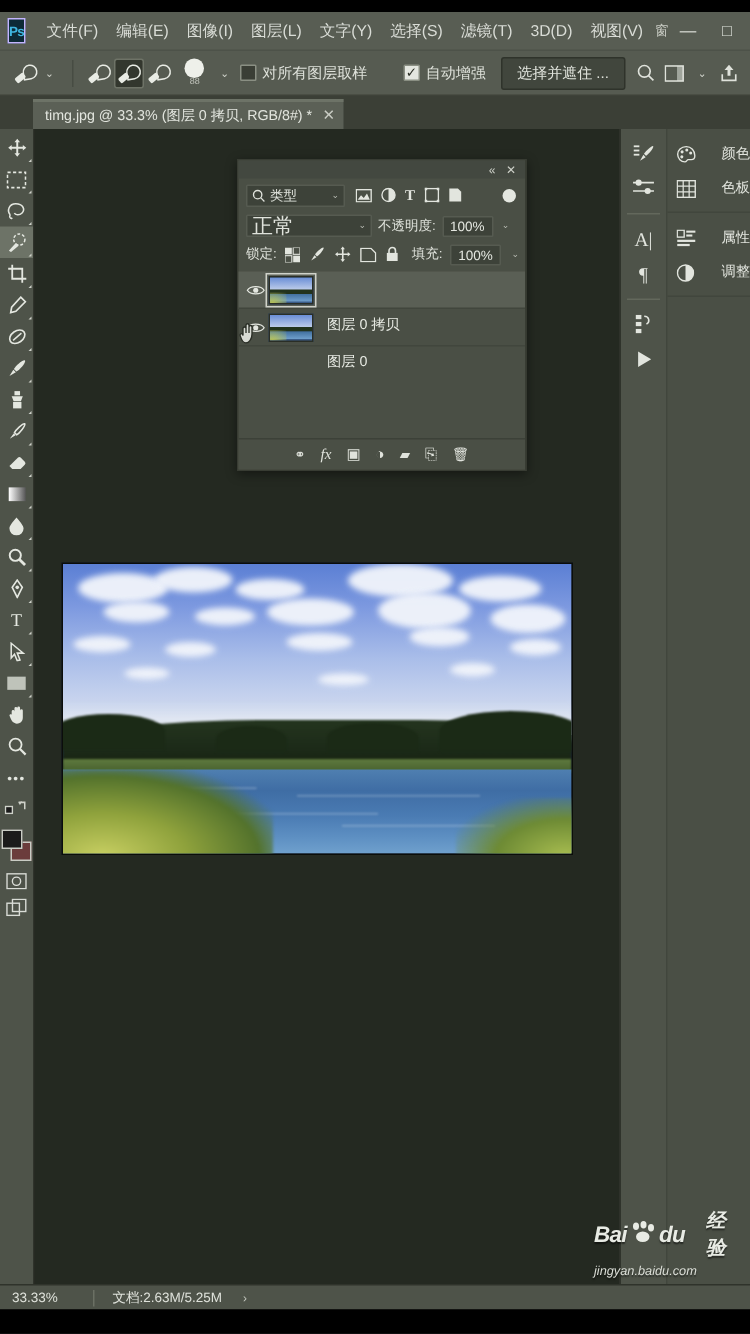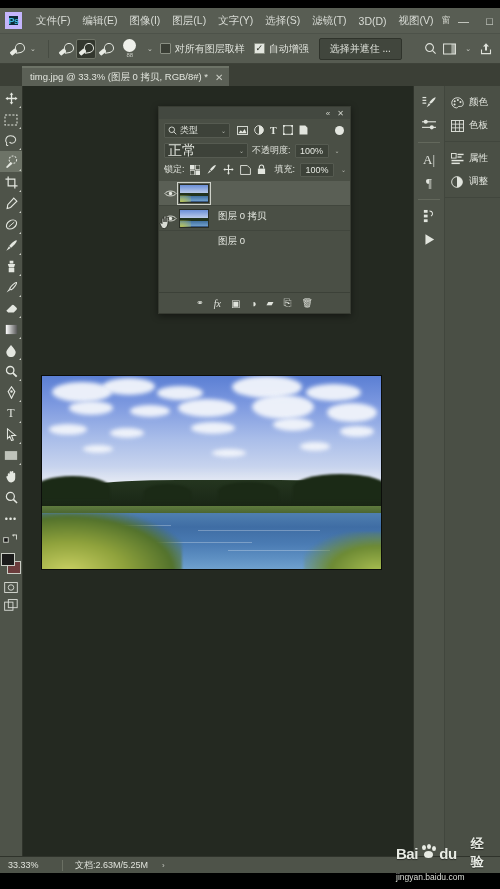--- a/index.html
+++ b/index.html
@@ -18,21 +18,21 @@
   
   .menubar {
     position: absolute; left: 0; top: 8px;
     width: 500px; height: 26px;
     background: #585d53;
     display: flex; align-items: center;
     border-bottom: 1px solid #4d5249;
   }
   .ps-logo {
     width: 17px; height: 17px; margin-left: 5px; margin-right: 8px;
-    background: #0d2a36; border: 4px solid #c4b5fd;
+    background: #0d2a36; border: 1px solid #c4b5fd;
     color: #3fb6e0; font-size: 9px; font-weight: bold;
     display: flex; align-items: center; justify-content: center;
     letter-spacing: -0.5px;
   }
   .menu-item {
     color: #d9dcd6; font-size: 10.5px;
     padding: 3px 6px; white-space: nowrap; cursor: default;
   }
   .win-extra { color: #c9ccc4; font-size: 9px; margin-left: 2px; }
   .win-btns { margin-left: auto; display: flex; align-items: center; }
@@ -344,21 +344,21 @@
     padding-top: 5px;
   }
   .rail-item {
     width: 28px; height: 23px; display: flex; align-items: center;
     justify-content: center; color: #e2e5de; font-size: 12px;
   }
   .rail-sep { width: 22px; height: 1px; background: #63685c; margin: 5px 0; }
   .panel-col { flex: 1; display: flex; flex-direction: column; padding-top: 5px; }
   .dockgroup { border-bottom: 1px solid #41463d; padding-bottom: 4px; margin-bottom: 5px; }
   .dock-item {
-    height: 23px; display: flex; align-items: center; gap: 5px;
+    height: 23px; display: flex; align-items: center; gap: 17px;
     padding-left: 5px; color: #e2e5de; font-size: 9.5px;
   }
   .dock-ico { width: 14px; display: flex; align-items: center; justify-content: center; font-size: 11px; }
 
   
   .statusbar {
     position: absolute; left: 0; top: 856px; width: 500px; height: 17px;
     background: #4e5349; border-top: 1px solid #2f332b;
     display: flex; align-items: center; color: #dfe2db; font-size: 9px;
   }
@@ -369,22 +369,22 @@
   .bottomfill {
     position: absolute; left: 0; top: 873px; width: 500px; height: 16px;
     background: #000;
   }
   .topfill {
     position: absolute; left: 0; top: 0; width: 500px; height: 8px; background: #000;
   }
 
   
   .watermark {
-    position: absolute; right: 4px; top: 835px; width: 100px; height: 36px;
-    z-index: 40; pointer-events: none;
+    position: absolute; right: 4px; top: 805px; width: 100px; height: 36px;
+    z-index: 40; pointer-events: none; font-style: italic;
   }
   .wm-row { display: flex; align-items: center; gap: 2px; }
   .wm-baidu {
     color: #e8ebe4; font-size: 15px; font-weight: bold; letter-spacing: -0.5px;
     text-shadow: 0 1px 1px rgba(0,0,0,.5);
   }
   .wm-paw {
     width: 18px; height: 16px; position: relative; display: inline-block;
   }
   .wm-paw span {
@@ -442,21 +442,21 @@
     </div>
     <div class="brushprev">
       <div class="brushdot"></div>
       <div class="brushnum">88</div>
     </div>
     <span class="mini-caret">⌄</span>
     <div class="opt-check">
       <span class="cbox"></span>
       <span class="opt-label">对所有图层取样</span>
     </div>
-    <div class="opt-check" style="margin-left:9px">
+    <div class="opt-check" style="margin-left:24px">
       <span class="cbox checked"></span>
       <span class="opt-label">自动增强</span>
     </div>
     <div class="selmaskbtn">选择并遮住 ...</div>
     <div class="opt-right">
       <span class="icon-btn">
         <svg width="13" height="13" viewBox="0 0 14 14">
             <circle cx="6" cy="6" r="4.2" fill="none" stroke="#dfe2db" stroke-width="1.2"></circle>
             <line x1="9" y1="9" x2="12.5" y2="12.5" stroke="#dfe2db" stroke-width="1.2"></line>
           </svg>

